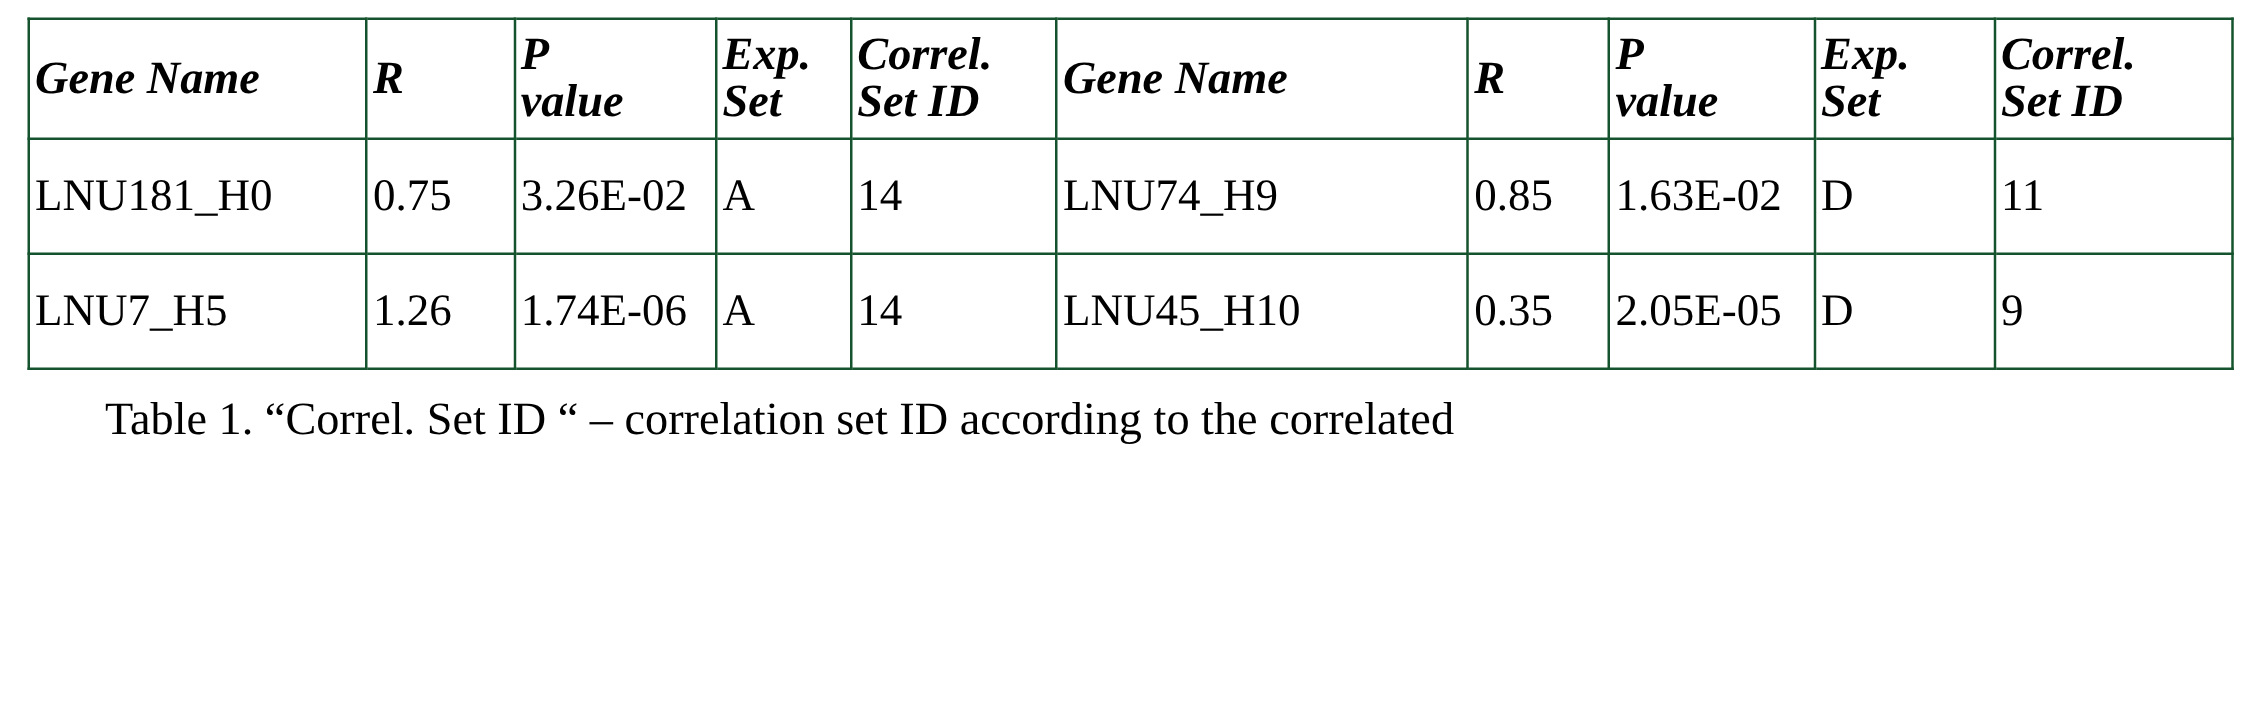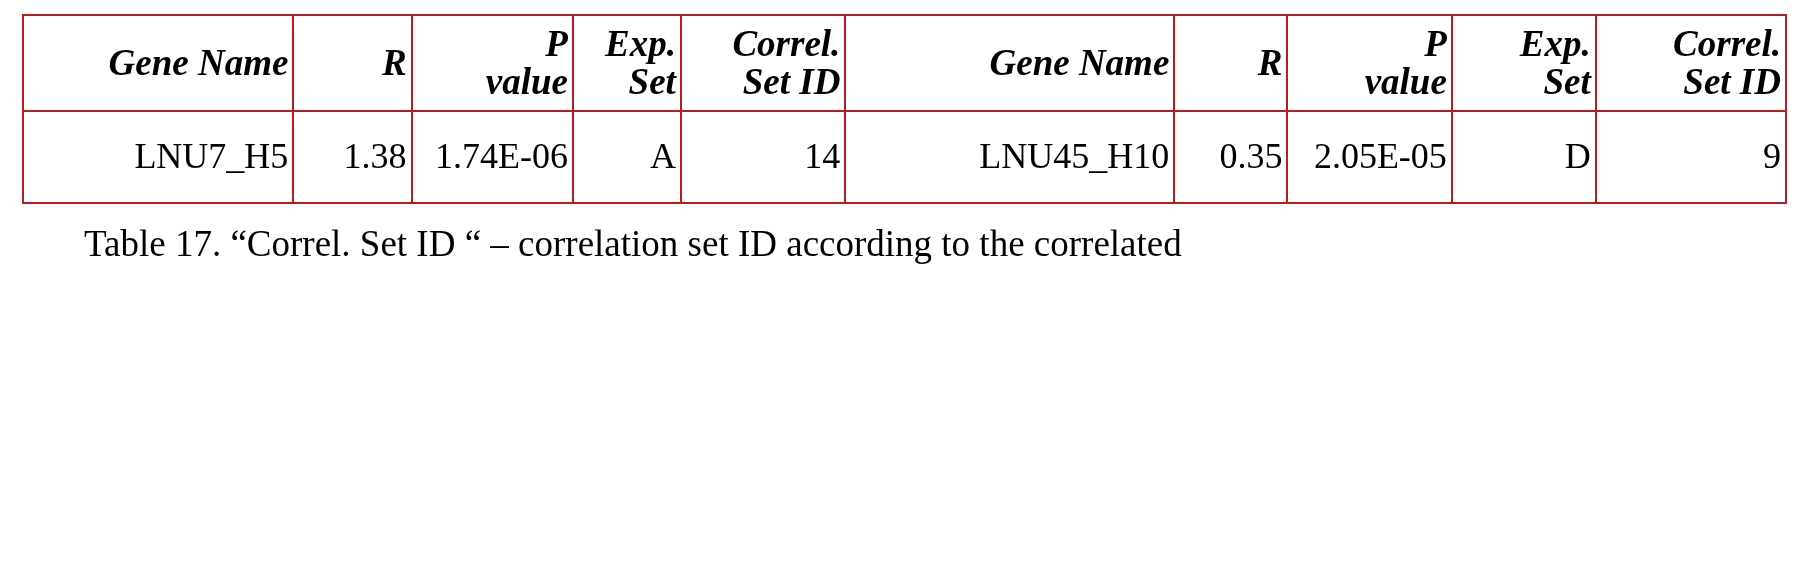--- a/index.html
+++ b/index.html
@@ -23,23 +23,23 @@
   }
 
   table.gene-table {
     border-collapse: collapse;
     table-layout: fixed;
     width: 1765px;
     margin: 0;
   }
   table.gene-table td,
   table.gene-table th {
-    border: 2px solid #b91c1c;
+    border: 2px solid #14532d;
     padding: 2px 4px;
-    text-align: right;
+    text-align: left;
     vertical-align: middle;
     line-height: 1.04;
     word-wrap: break-word;
     overflow-wrap: break-word;
     font-weight: normal;
   }
   table.gene-table thead th {
     font-style: italic;
     font-weight: bold;
     font-size: 37px;
@@ -121,31 +121,43 @@
           <span class="narrow">Set</span>
         </th>
         <th>
           <span class="narrow">Correl.</span>
           <span class="narrow">Set ID</span>
         </th>
       </tr>
     </thead>
     <tbody>
       <tr>
+        <td>LNU181_H0</td>
+        <td>0.75</td>
+        <td>3.26E-02</td>
+        <td>A</td>
+        <td>14</td>
+        <td>LNU74_H9</td>
+        <td>0.85</td>
+        <td>1.63E-02</td>
+        <td>D</td>
+        <td>11</td>
+      </tr>
+      <tr>
         <td>LNU7_H5</td>
-        <td>1.38</td>
+        <td>1.26</td>
         <td>1.74E-06</td>
         <td>A</td>
         <td>14</td>
         <td>LNU45_H10</td>
         <td>0.35</td>
         <td>2.05E-05</td>
         <td>D</td>
         <td>9</td>
       </tr>
     </tbody>
   </table>
 
   <div class="caption">
-    <p><span class="indent"></span><span>Table 17. “Correl. Set ID “ – correlation set ID according to the correlated</span></p>
+    <p><span class="indent"></span><span>Table 1. “Correl. Set ID “ – correlation set ID according to the correlated</span></p>
   </div>
 
 </div>
 
 </body></html>

